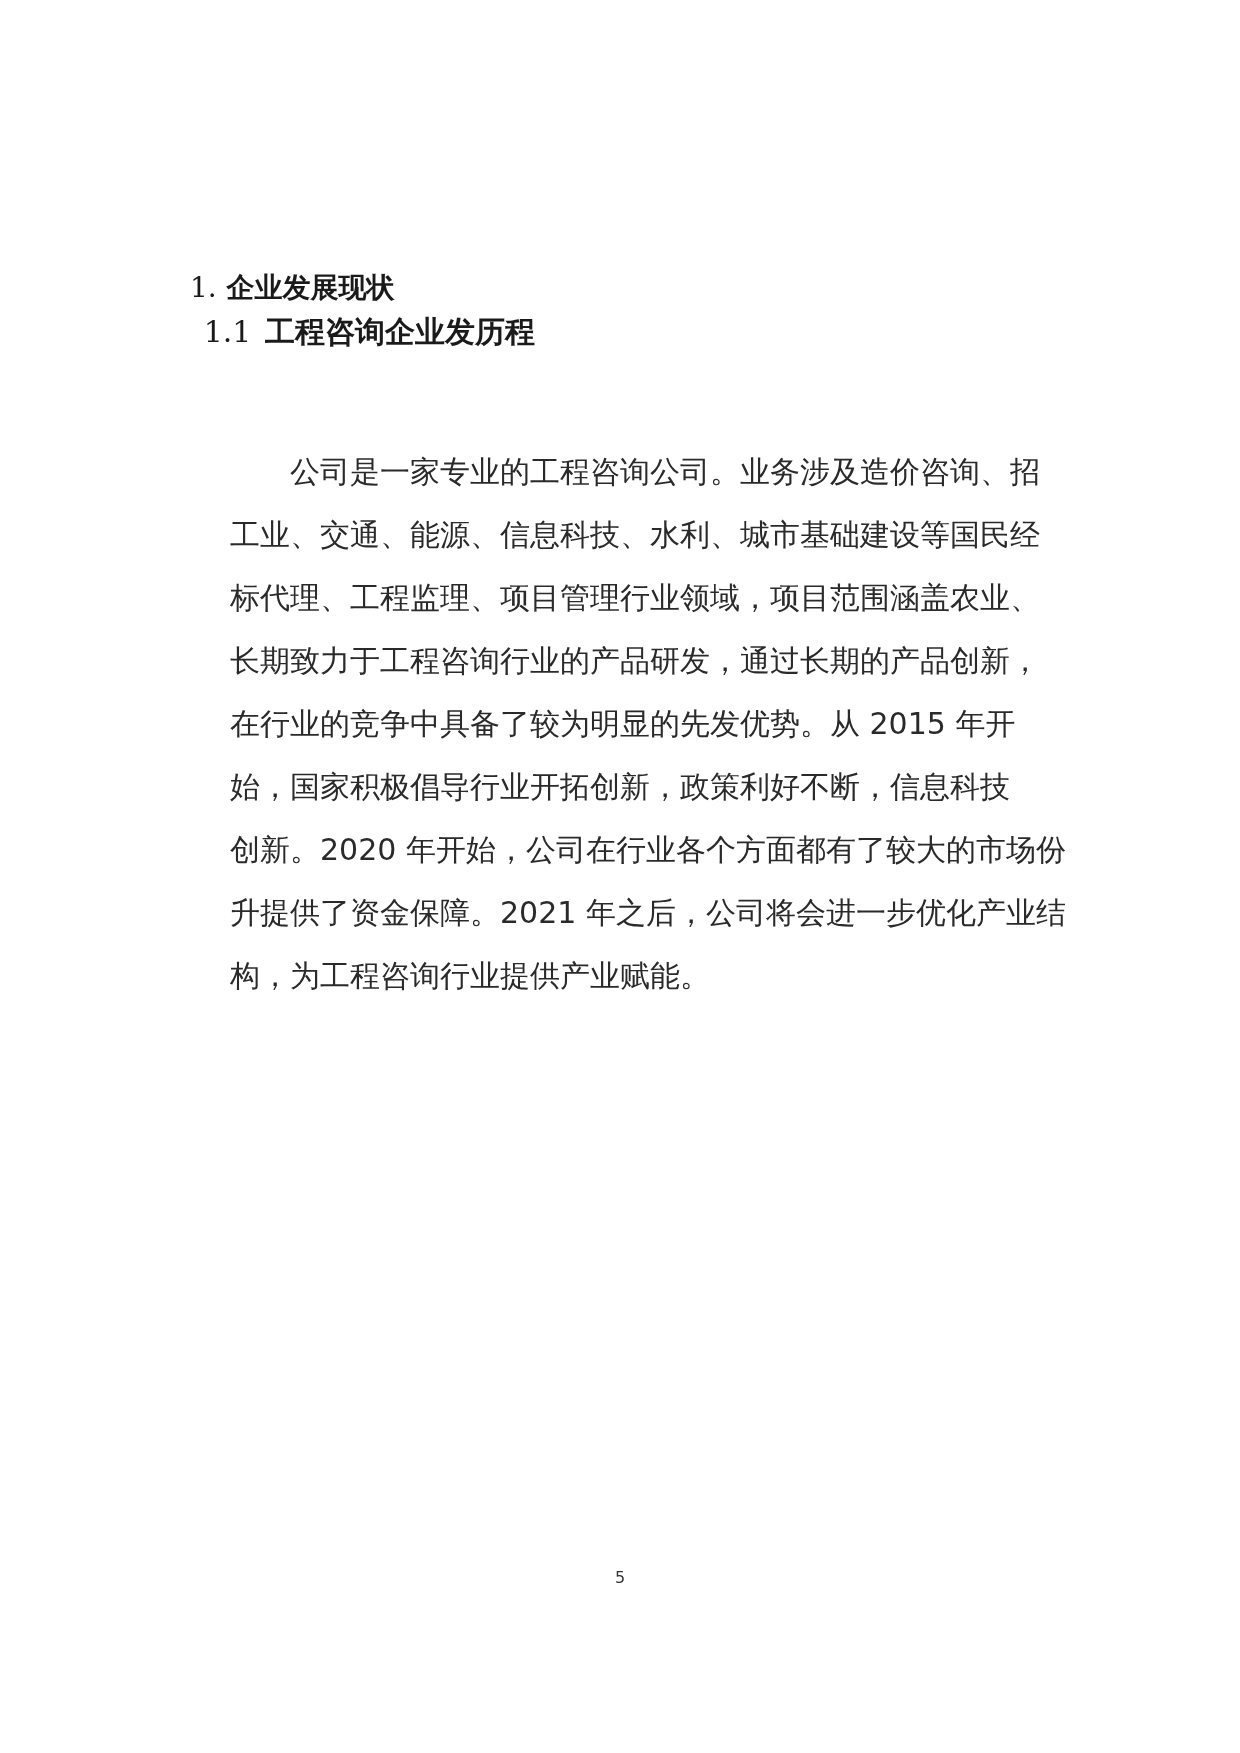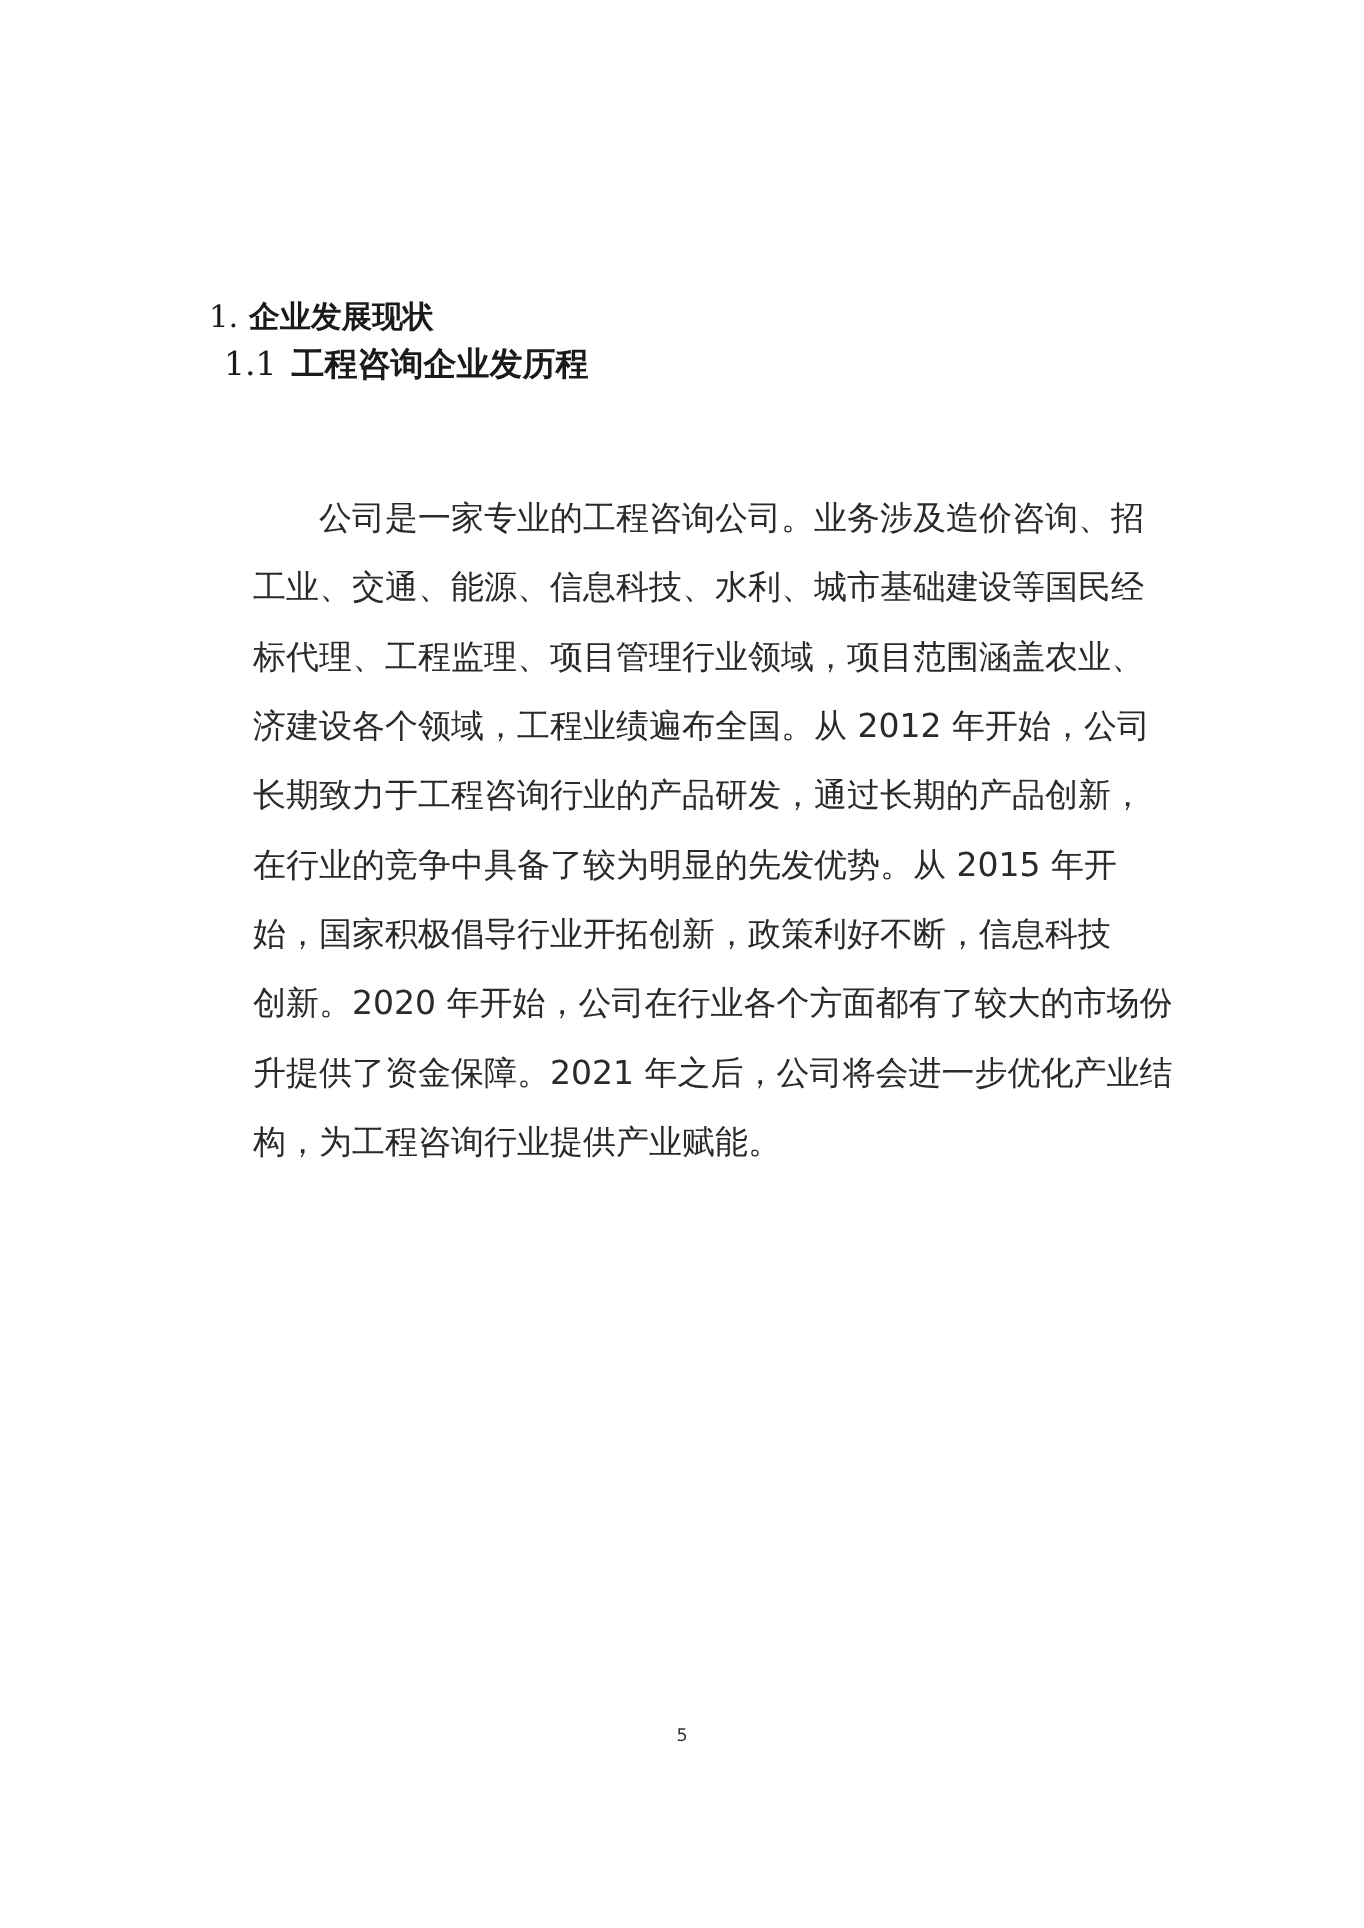--- a/index.html
+++ b/index.html
@@ -23,21 +23,20 @@
 </div>
 
 <div class="h2">
   <span class="num">1.1</span><span>工程咨询企业发历程</span>
 </div>
 
 <div class="para">
   <div class="line indent">公司是一家专业的工程咨询公司。业务涉及造价咨询、招</div>
   <div class="line">工业、交通、能源、信息科技、水利、城市基础建设等国民经</div>
   <div class="line">标代理、工程监理、项目管理行业领域，项目范围涵盖农业、</div>
-  <div class="line">济建设各个领域，工程业绩遍布全国。从 2012 年开始，公司</div>
   <div class="line">长期致力于工程咨询行业的产品研发，通过长期的产品创新，</div>
   <div class="line">在行业的竞争中具备了较为明显的先发优势。从 2015 年开</div>
   <div class="line">始，国家积极倡导行业开拓创新，政策利好不断，信息科技</div>
   <div class="line">创新。2020 年开始，公司在行业各个方面都有了较大的市场份</div>
   <div class="line">升提供了资金保障。2021 年之后，公司将会进一步优化产业结</div>
   <div class="line">构，为工程咨询行业提供产业赋能。</div>
 </div>
 
 <div class="pagenum">5</div>
 

